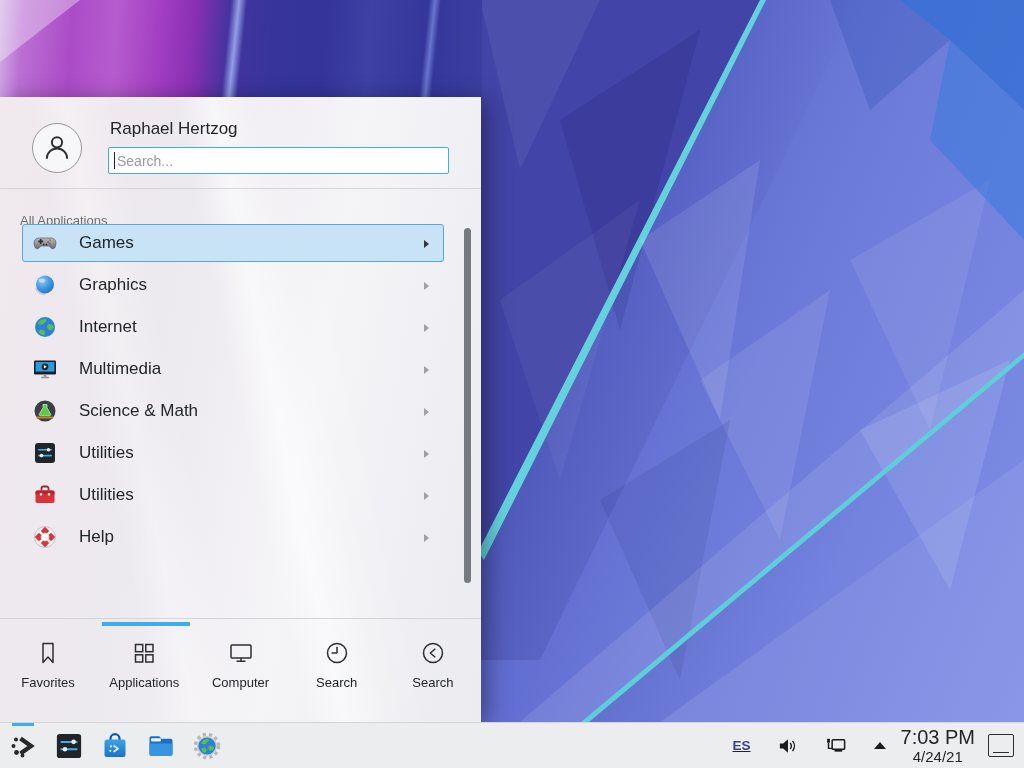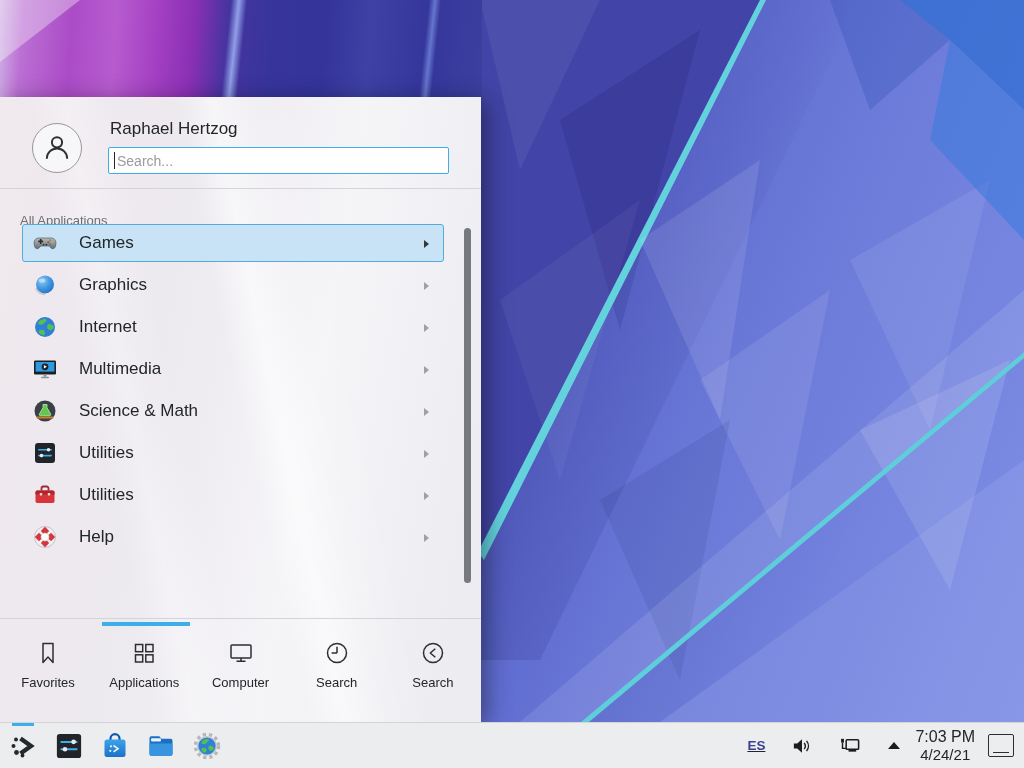--- a/index.html
+++ b/index.html
@@ -55,21 +55,21 @@
   
   .panel { position:absolute; left:0; top:722px; width:1024px; height:46px; background:#ecedef;
     border-top:1px solid rgba(0,0,0,.10); display:flex; align-items:center; padding:0 10px 0 8px; }
   .panel-btn { position:relative; width:30px; height:46px; display:flex; align-items:center; justify-content:center;
     margin-right:16px; cursor:pointer; flex:0 0 auto; }
   .active-line { position:absolute; top:0; left:4px; width:22px; height:3px; background:#3daee9; }
   .tray { margin-left:auto; display:flex; align-items:center; gap:26px;text-decoration:underline; }
   .kbd-layout { font-size:13.5px; font-weight:bold; color:#3b4191; cursor:pointer; }
   .tray-ic { display:flex; align-items:center; cursor:pointer; }
   .clock { margin-left:14px; text-align:center; cursor:pointer; line-height:1; }
-  .clock .time { font-size:16px; }
+  .clock .time { font-size:20px; }
   .clock .date { font-size:15px; margin-top:2px; }
   .show-desktop { margin-left:13px; width:26px; height:23px; border:1.6px solid #2c2f32; border-radius:2px;
     position:relative; cursor:pointer; flex:0 0 auto; background:transparent; }
   .show-desktop::after { content:""; position:absolute; left:4px; right:4px; bottom:3px; border-top:1.6px solid #2c2f32; }
 </style>
 </head>
 <body>
 
 <div class="desktop">
 

